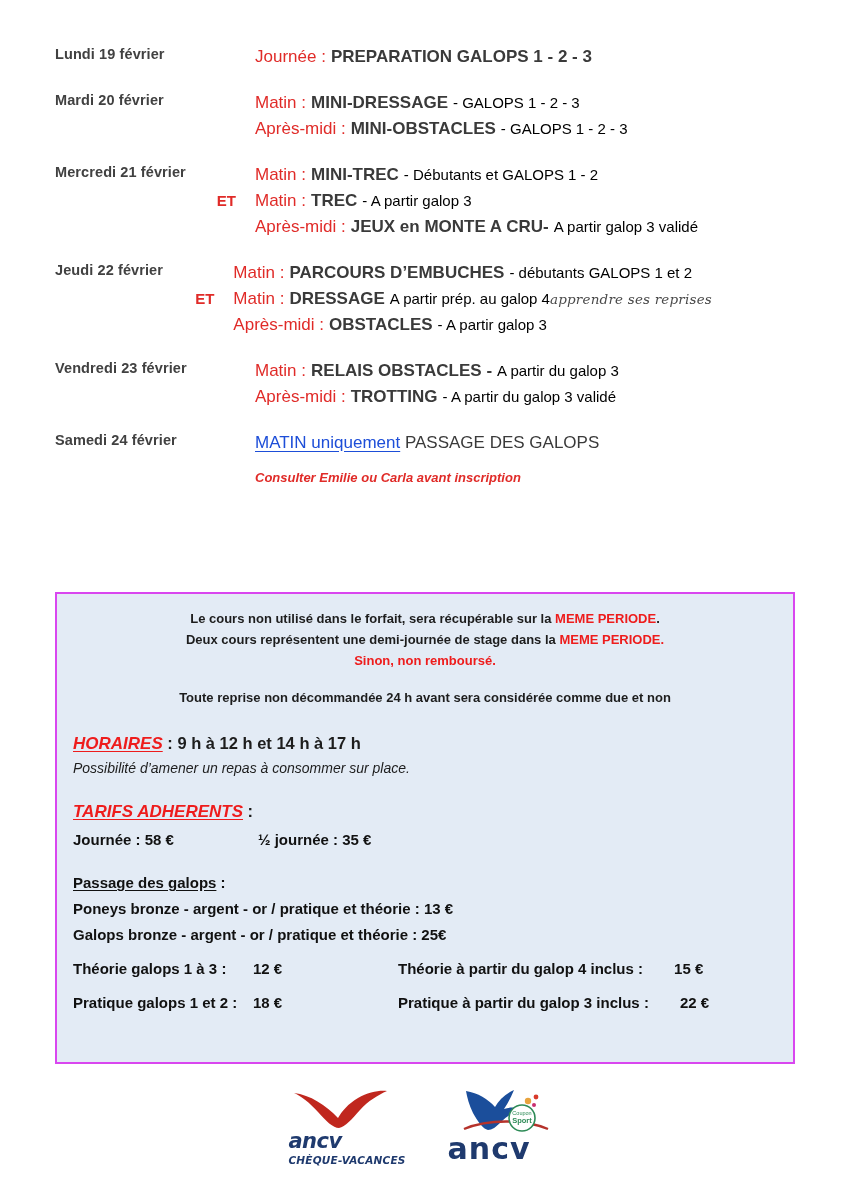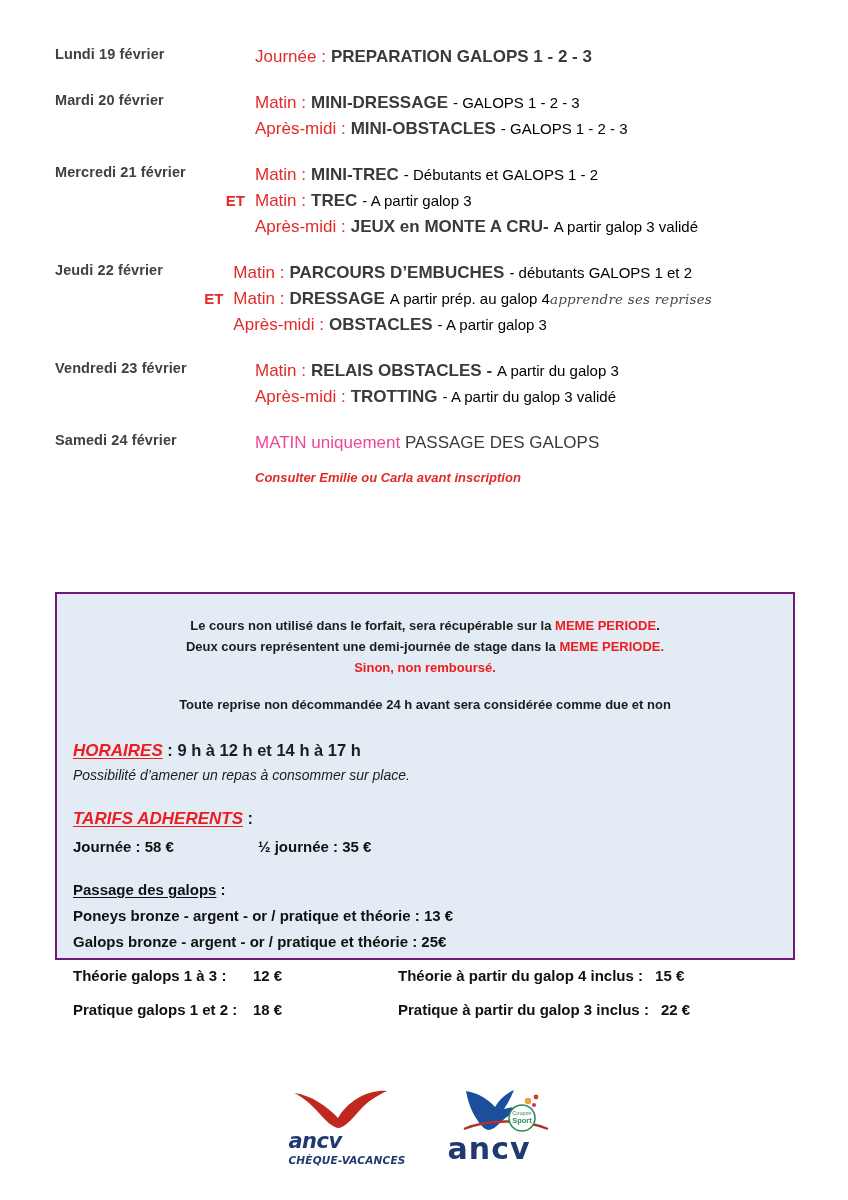--- a/index.html
+++ b/index.html
@@ -47,21 +47,21 @@
   .entry {
     display: flex;
     align-items: baseline;
     min-height: 26px;
     line-height: 26px;
     white-space: nowrap;
   }
   .et-slot {
     width: 55px;
     text-align: right;
-    padding-right: 10px;
+    padding-right: 19px;
     box-sizing: border-box;
     font-size: 15px;
     font-weight: bold;
     color: #E02B28;
     flex: 0 0 55px;
   }
   .entry.no-et .et-slot { color: transparent; }
 
   .period {
     color: #E02B28;
@@ -86,43 +86,44 @@
     font-style: italic;
     font-size: 13.5px;
     color: #4A4A4A;
     letter-spacing: .2px;
   }
   .saturday-main {
     font-size: 17px;
     color: #3A3A3A;
   }
   .saturday-red {
-    color: #ec4899;
+    color: #1d4ed8;
+    text-decoration: underline;
     text-underline-offset: 3px;
   }
   .saturday-note {
     color: #E02B28;
     font-size: 13px;
     font-weight: bold;
     font-style: italic;
     margin-top: 12px;
     line-height: 20px;
   }
 
   
   .info-box {
     position: absolute;
     left: 55px;
     top: 592px;
     width: 740px;
-    height: 368px;
+    height: 472px;
     box-sizing: border-box;
     background: #E3EBF5;
-    border: 2px solid #701a75;
-    padding: 21px 16px 0 16px;
+    border: 2px solid #d946ef;
+    padding: 14px 16px 0 16px;
   }
   .centered-block {
     text-align: center;
     font-size: 13px;
     font-weight: bold;
     color: #1D1D1D;
     line-height: 21px;
   }
   .red-em { color: #EE1C1C; }
   .para-gap { height: 16px; }
@@ -169,21 +170,21 @@
   }
   .two-col {
     display: flex;
     font-size: 15px;
     font-weight: bold;
     color: #111111;
     margin-top: 17px;
   }
   .two-col .left { width: 325px; display: flex; }
   .two-col .left .lbl { min-width: 180px; }
-  .two-col .right { display: flex; }
+  .two-col .right { display: flex; gap: 19px; }
   .two-col .right .lbl { margin-right: 12px; }
 
   
   .logos {
     position: absolute;
     left: 0;
     top: 1085px;
     width: 848px;
     display: flex;
     justify-content: center;

